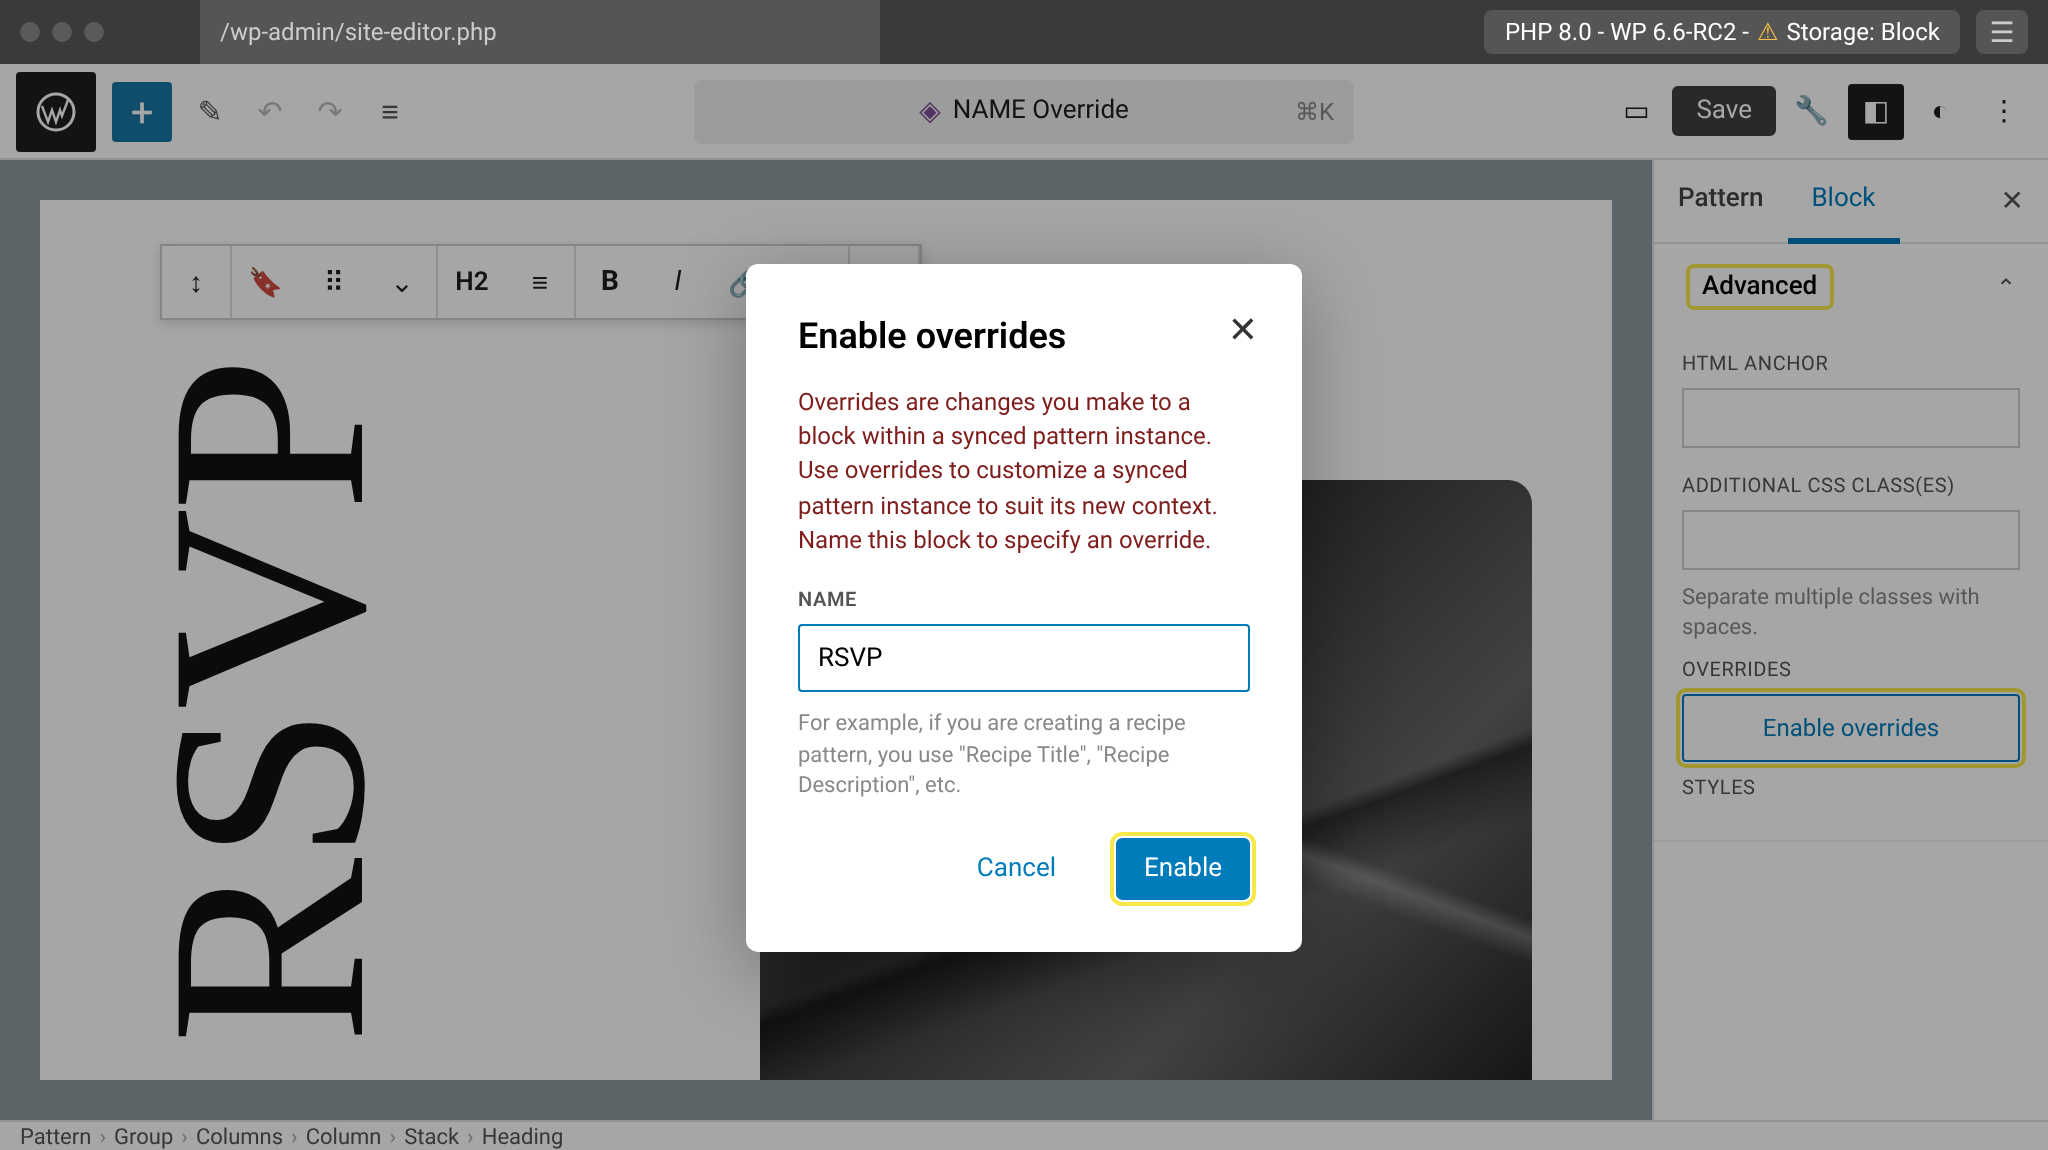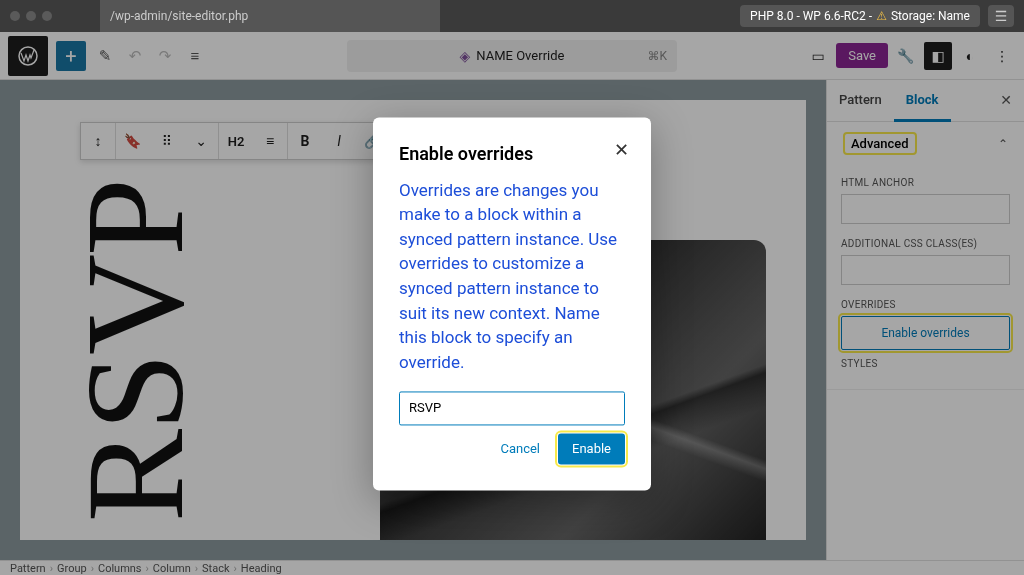--- a/index.html
+++ b/index.html
@@ -17,21 +17,21 @@
   .topbar { height: 48px; background: #fff; border-bottom: 1px solid #e0e0e0; display: flex; align-items: center; padding: 0 8px; position: relative; }
   .wp-logo { width: 40px; height: 40px; background: #1e1e1e; border-radius: 2px; display: flex; align-items: center; justify-content: center; color: #fff; margin-right: 8px; }
   .wp-logo svg { fill: #fff; }
   .add-block { width: 30px; height: 30px; background: #007cba; color:#fff; display:flex; align-items:center; justify-content:center; border-radius:2px; font-size:20px; margin-right:4px; }
   .tb-icon { width: 30px; height: 30px; display:flex; align-items:center; justify-content:center; color:#555; font-size:15px; }
   .tb-icon.disabled { color: #bbb; }
   .top-center { position:absolute; left:50%; transform:translateX(-50%); background:#f0f0f0; border-radius:4px; width:330px; height:32px; display:flex; align-items:center; justify-content:center; gap:6px; font-size:13px; color:#1e1e1e; }
   .shuffle-ico { color:#8a4baf; font-size:14px; }
   .cmdk { position:absolute; right:10px; color:#888; font-size:12px; }
   .top-right { margin-left:auto; display:flex; align-items:center; gap:4px; }
-  .save-btn { background:#a21caf; color:#fff; padding:5px 12px; font-size:13px; border-radius:3px; }
+  .save-btn { background:#404040; color:#fff; padding:5px 12px; font-size:13px; border-radius:3px; }
   .small-ico { width:28px; height:28px; display:flex; align-items:center; justify-content:center; color:#1e1e1e; font-size:14px; }
   .settings-active { background:#1e1e1e; color:#fff; border-radius:2px; }
 
   .canvas-area { position:absolute; top:48px; left:0; right:198px; bottom:15px; background:#8a9ba0; padding:20px; }
   .page-frame { background:#fff; width:100%; height:100%; position:relative; overflow:hidden; }
   .block-toolbar { position:absolute; top:22px; left:60px; display:flex; background:#fff; border:1px solid #ccc; box-shadow:0 2px 6px rgba(0,0,0,.15); z-index:5; }
   .bt-group { display:flex; border-right:1px solid #ddd; }
   .bt-btn { width:34px; height:36px; display:flex; align-items:center; justify-content:center; font-size:14px; color:#1e1e1e; background:#fff; }
   .bt-btn.h2 { font-weight:600; font-size:13px; }
 
@@ -39,21 +39,21 @@
   .photo-block { position:absolute; left:360px; top:140px; right:40px; bottom:0; background:linear-gradient(135deg,#888 0%, #333 40%, #666 70%, #222 100%); border-radius:12px 12px 0 0; overflow:hidden; }
   .photo-block::after { content:""; position:absolute; inset:0; background:
      radial-gradient(circle at 25% 30%, rgba(255,255,255,.35), transparent 30%),
      linear-gradient(200deg, transparent 50%, rgba(255,255,255,.25) 52%, transparent 55%),
      linear-gradient(160deg, transparent 60%, rgba(0,0,0,.5) 62%, transparent 70%);
   }
 
   .sidebar { position:absolute; top:48px; right:0; width:198px; bottom:15px; background:#fff; border-left:1px solid #e0e0e0; overflow-y:auto; }
   .tabs { display:flex; border-bottom:1px solid #e0e0e0; font-size:13px; position:relative; }
   .tab { padding:12px 12px; color:#666; }
-  .tab.active { color:#007cba; border-bottom:3px solid #007cba; font-weight:700; margin-bottom:-1px; }
+  .tab.active { color:#007cba; border-bottom:3px solid #007cba; font-weight:400; margin-bottom:-1px; }
   .tab.nonactive { font-weight:500; color:#444; }
   .close-x { margin-left:auto; padding:12px 12px; color:#555; font-size:14px; }
   .panel-section { border-bottom:1px solid #eee; }
   .panel-head { display:flex; align-items:center; padding:10px 16px; font-size:13px; font-weight:500; }
   .panel-head.highlight { }
   .hl-box { border:2px solid #f7e94a; border-radius:4px; padding:2px 6px; display:inline-block; }
   .chev { margin-left:auto; color:#555; font-size:12px; }
   .panel-body { padding:4px 14px 14px; font-size:11px; color:#666; }
   .fld-label { font-size:10px; font-weight:400; color:#555; text-transform:uppercase; letter-spacing:.3px; margin-bottom:6px; margin-top:8px; }
   .text-input { width:100%; border:1px solid #ccc; height:30px; padding:4px 6px; font-size:12px; margin-bottom:6px; }
@@ -62,46 +62,46 @@
   .ext-ico::after { content:" ↗"; }
   .wide-btn { width:100%; border:1px solid #007cba; color:#007cba; background:#fff; padding:9px 0; font-size:12px; text-align:center; border-radius:2px; }
   .wide-btn.highlight { outline:2px solid #f7e94a; outline-offset:1px; }
 
   .breadcrumb { position:absolute; bottom:0; left:0; right:0; height:15px; background:#fff; border-top:1px solid #e0e0e0; font-size:11px; color:#555; padding:0 10px; display:flex; align-items:center; gap:4px; }
   .bc-sep { color:#aaa; }
 
   .overlay { position:absolute; inset:0; background:rgba(0,0,0,.35); z-index:50; }
   .modal { position:absolute; z-index:60; left:50%; top:50%; transform:translate(-50%, -50%); width:278px; background:#fff; border-radius:6px; padding:26px; box-shadow:0 10px 40px rgba(0,0,0,.3); }
   .modal h2 { font-size:18px; font-weight:600; margin-bottom:14px; }
-  .modal .desc { font-size:17px; color:#1d4ed8; line-height:1.45; margin-bottom:16px; }
+  .modal .desc { font-size:12px; color:#7f1d1d; line-height:1.45; margin-bottom:16px; }
   .modal .lbl { font-size:10px; font-weight:600; text-transform:uppercase; color:#555; margin-bottom:6px; letter-spacing:.3px; }
   .modal input { width:100%; border:1.5px solid #007cba; border-radius:2px; height:34px; padding:6px 9px; font-size:13px; margin-bottom:8px; outline:none; }
   .modal .example { font-size:11px; color:#888; line-height:1.4; margin-bottom:18px; }
-  .modal .actions { display:flex; justify-content:flex-end; gap:8px; align-items:center; }
+  .modal .actions { display:flex; justify-content:flex-end; gap:20px; align-items:center; }
   .btn-cancel { color:#007cba; font-size:13px; padding:8px 10px; }
   .btn-enable { background:#007cba; color:#fff; font-size:13px; padding:8px 14px; border-radius:3px; outline:2px solid #f7e94a; outline-offset:1px; }
   .modal-close { position:absolute; top:22px; right:22px; font-size:18px; color:#333; cursor:pointer; }
 
   .dim { filter: grayscale(.25); }
 </style>
 </head>
 <body>
 
 <div class="browser-bar">
   <div class="traffic">
     <div class="dot"></div>
     <div class="dot"></div>
     <div class="dot"></div>
   </div>
   <div class="url-bar">/wp-admin/site-editor.php</div>
   <div class="status-right">
     <div class="status-pill">
       <span>PHP 8.0 - WP 6.6-RC2 -</span>
       <span class="warn">⚠</span>
-      <span>Storage: Name</span>
+      <span>Storage: Block</span>
     </div>
     <div class="burger">☰</div>
   </div>
 </div>
 
 <div class="editor">
 
   <div class="topbar dim">
     <div class="wp-logo">
       <svg width="20" height="20" viewBox="0 0 20 20">
@@ -176,20 +176,21 @@
       <div class="panel-head highlight">
         <span class="hl-box">Advanced</span>
         <span class="chev">⌃</span>
       </div>
       <div class="panel-body">
         <div class="fld-label">HTML ANCHOR</div>
         <input class="text-input" style="">
 
         <div class="fld-label">ADDITIONAL CSS CLASS(ES)</div>
         <input class="text-input" style="">
+        <div class="help">Separate multiple classes with spaces.</div>
 
         <div class="fld-label">OVERRIDES</div>
         <div class="wide-btn highlight">Enable overrides</div>
 
         <div class="fld-label">STYLES</div>
         
         
       </div>
     </div>
   </div>
@@ -206,20 +207,22 @@
     <span>Stack</span>
       <span class="bc-sep">›</span>
     <span>Heading</span>
   </div>
 
   <div class="overlay"></div>
   <div class="modal">
     <div class="modal-close">✕</div>
     <h2>Enable overrides</h2>
     <div class="desc">Overrides are changes you make to a block within a synced pattern instance. Use overrides to customize a synced pattern instance to suit its new context. Name this block to specify an override.</div>
+    <div class="lbl">NAME</div>
     <input value="RSVP" style="">
+    <div class="example">For example, if you are creating a recipe pattern, you use "Recipe Title", "Recipe Description", etc.</div>
     <div class="actions">
       <div class="btn-cancel">Cancel</div>
       <div class="btn-enable">Enable</div>
     </div>
   </div>
 
 </div>
 
 </body></html>

